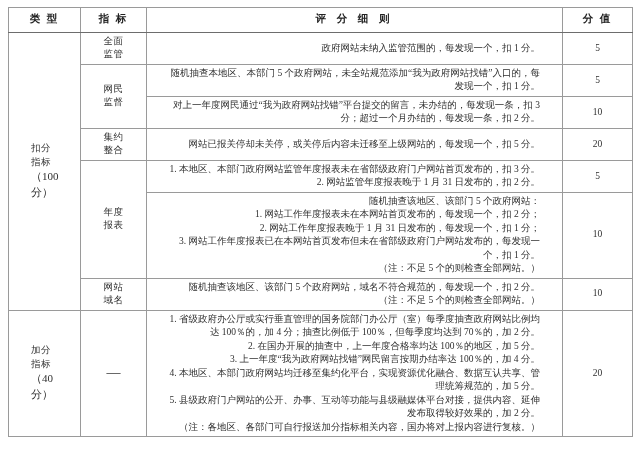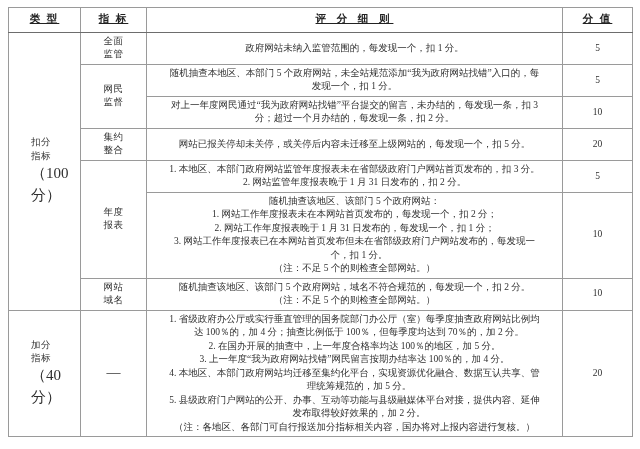--- a/index.html
+++ b/index.html
@@ -41,47 +41,46 @@
     line-height: 1.42;
     color: #2f2f2f;
   }
   table.score-table thead th {
     font-weight: bold;
     letter-spacing: 2px;
     padding: 4px 2px 5px 2px;
     font-size: 10.5px;
     border-bottom: 1px solid #6d6d6d;
     color: #222;
-    text-decoration: underline;
   }
   table.score-table thead th.h-rule { letter-spacing: 4px; margin-top: 8px; }
   td.cell-type {
     font-size: 10px;
     line-height: 1.5;
     letter-spacing: 0.5px;
     color: #262626;
   }
   td.cell-type .type-sub {
     display: block;
-    font-size: 15px;
+    font-size: 11px;
     letter-spacing: 0px;
   }
   td.cell-ind {
     text-align: center;
     font-size: 10px;
     letter-spacing: 0.5px;
     color: #262626;
   }
   td.cell-ind.dash {
     font-size: 14px;
     letter-spacing: 0;
     color: #333;
   }
   td.cell-rule {
-    text-align: center;
+    text-align: right;
     padding: 3px 5px 3px 6px;
   }
   td.cell-rule .rline {
     display: block;
     white-space: normal;
     text-indent: 0;
   }
   td.cell-rule .rline.hang {
     padding-left: 9px;
     text-indent: -9px;

